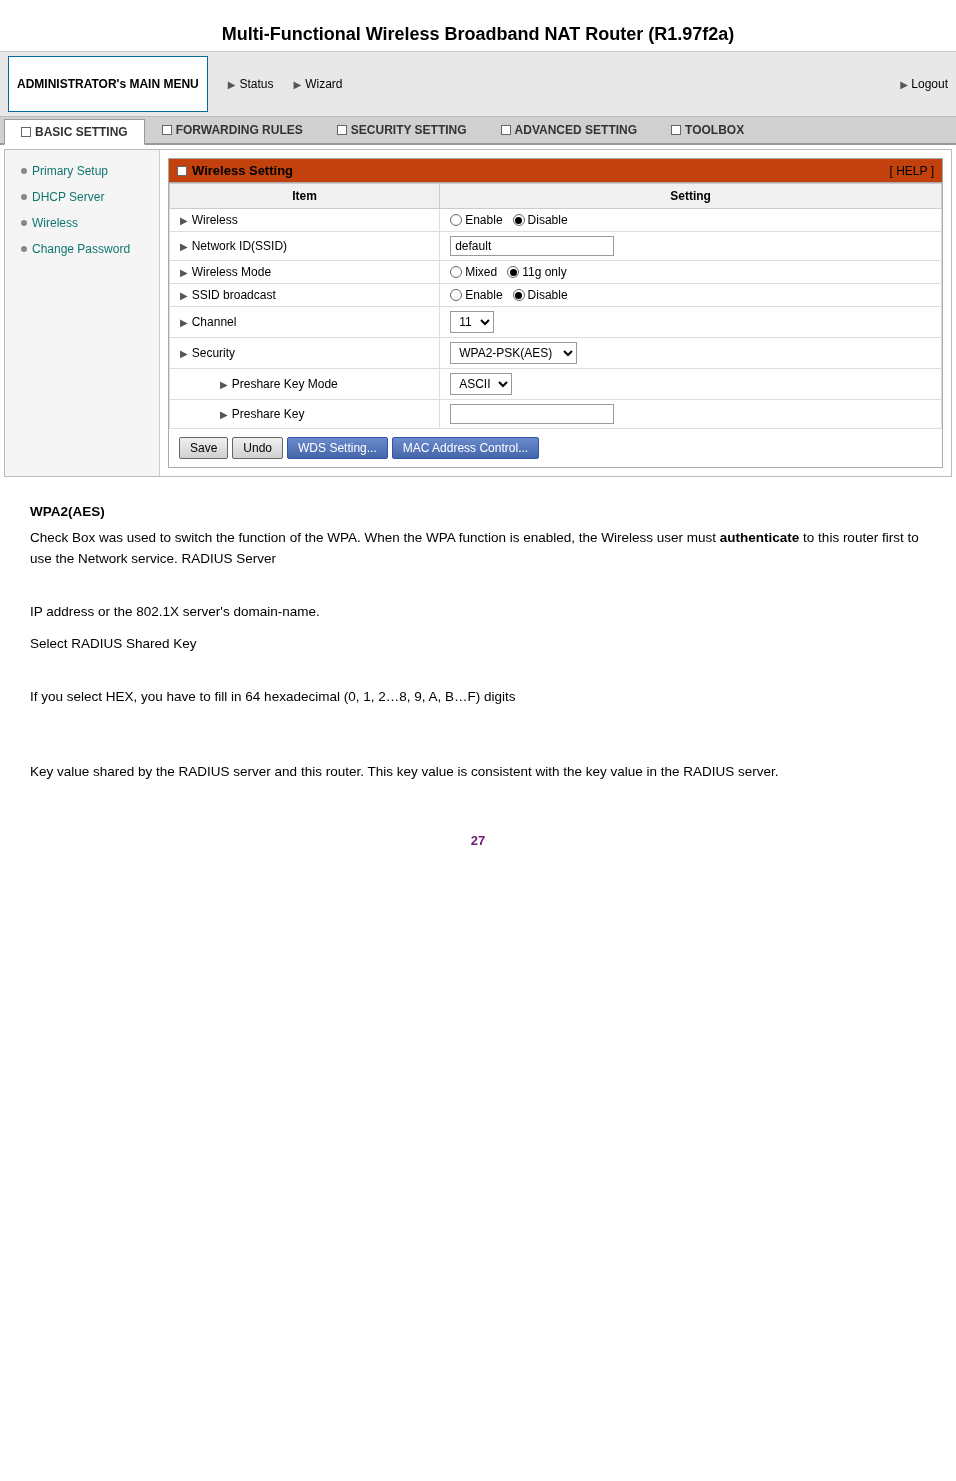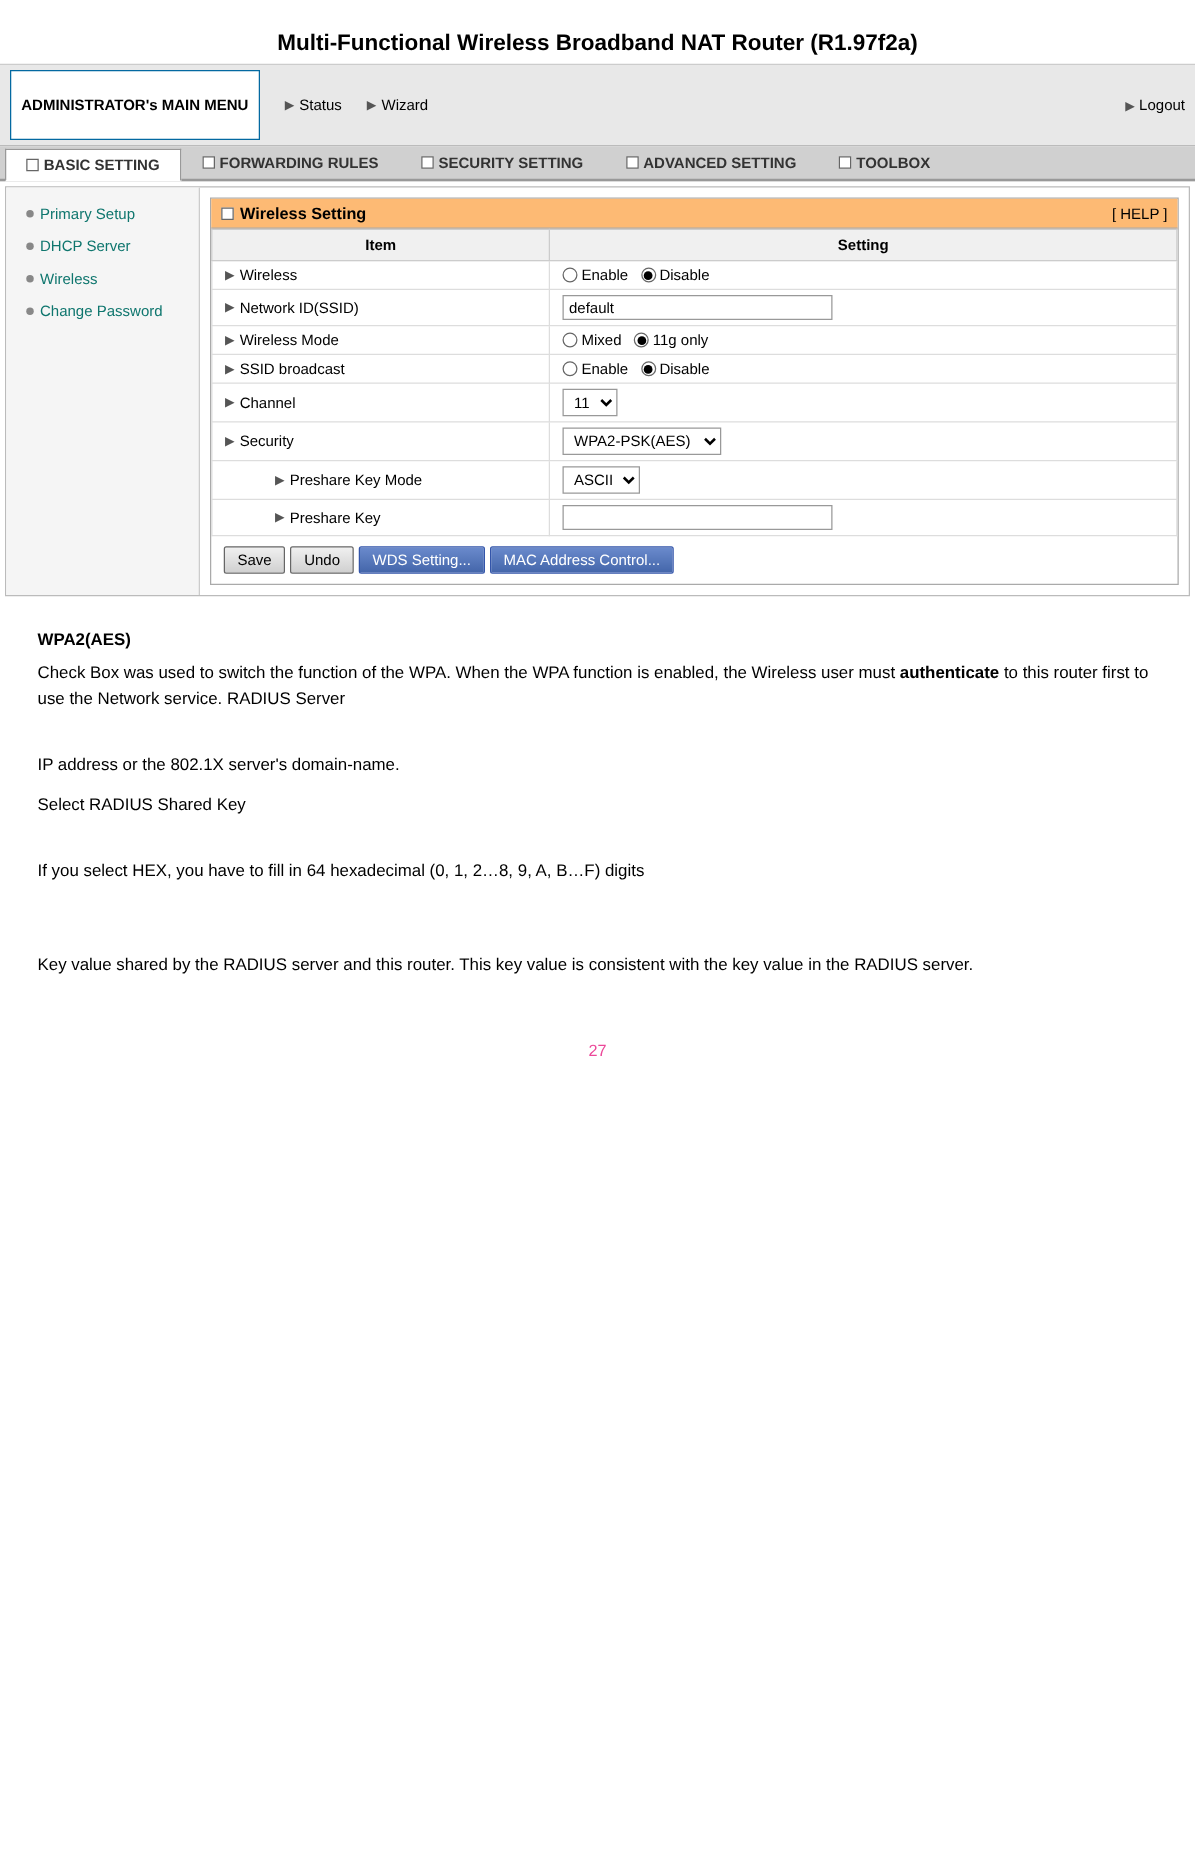--- a/index.html
+++ b/index.html
@@ -129,21 +129,21 @@
       flex: 1;
       padding: 8px;
     }
 
     
     .setting-box {
       border: 1px solid #aaa;
       background: #fff;
     }
     .setting-box-header {
-      background: #fdba74;
+      background: #c2410c;
       padding: 4px 8px;
       display: flex;
       justify-content: space-between;
       align-items: center;
       border-bottom: 1px solid #aaa;
     }
     .setting-box-title {
       font-weight: bold;
       font-size: 13px;
       display: flex;
@@ -218,21 +218,21 @@
       height: 7px;
       border-radius: 50%;
       background: #000;
     }
 
     
     .text-input {
       border: 1px solid #999;
       padding: 2px 4px;
       font-size: 12px;
-      width: 216px;
+      width: 164px;
       background: #fff;
     }
 
     
     .select-box {
       border: 1px solid #999;
       padding: 2px 4px;
       font-size: 12px;
       background: #fff;
     }
@@ -270,21 +270,22 @@
     .desc-section .heading {
       font-weight: bold;
       margin-bottom: 4px;
     }
 
     
     .page-number {
       text-align: center;
       padding: 20px 0 10px;
       font-size: 13px;
-      color: #ec4899;
+      color: #701a75;
+      font-weight: bold;
     }
 
     
     .sub-row td:first-child {
       padding-left: 30px;
     }
   </style>
 </head>
 <body>
 

